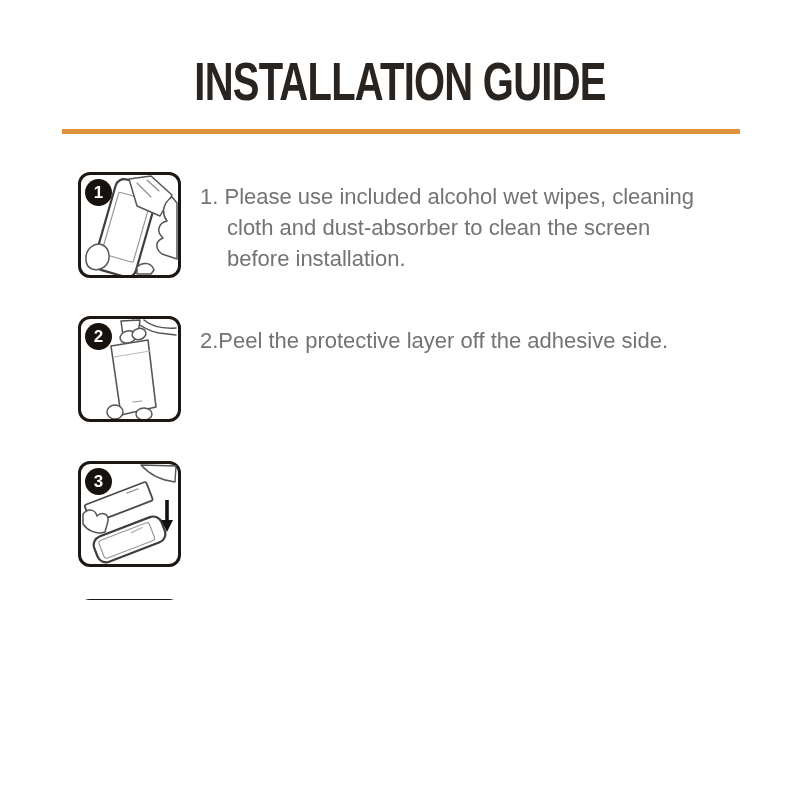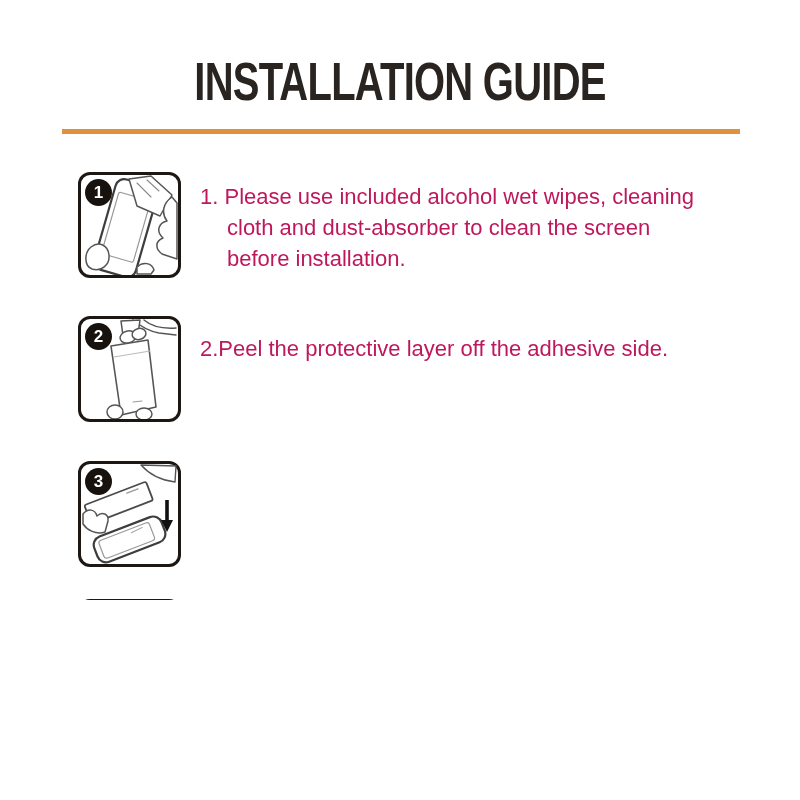--- a/index.html
+++ b/index.html
@@ -20,25 +20,25 @@
     position:absolute;left:78px;width:97px;height:100px;
     border:3px solid #1c1713;border-radius:12px;background:#fff;
   }
   .step-box svg{position:absolute;left:0;top:0;width:97px;height:100px;}
   .badge{
     position:absolute;left:4px;top:4px;width:27px;height:27px;border-radius:50%;
     background:#17120e;color:#ffffff;font-size:17px;font-weight:bold;
     display:flex;align-items:center;justify-content:center;z-index:2;
   }
   .step-text{
-    position:absolute;left:200px;font-size:22px;line-height:31px;color:#be185d;
+    position:absolute;left:200px;font-size:22px;line-height:31px;color:#737373;
     white-space:pre;padding-left:27px;text-indent:-27px;
   }
   #box1{top:172px;} #text1{top:181px;}
-  #box2{top:316px;} #text2{top:325px;margin-top:8px;}
+  #box2{top:316px;} #text2{top:325px;}
   #box3{top:461px;} #text3{top:463px;}
   #box4{top:599px;} #text4{top:610px;}
   .ln{fill:none;stroke:#555;stroke-width:1.5;stroke-linecap:round;stroke-linejoin:round;}
   .ph{fill:#fff;stroke:#3d3d3d;stroke-width:2.2;}
   .inner{fill:none;stroke:#999;stroke-width:1.2;}
   .wh{fill:#fff;stroke:#555;stroke-width:1.5;stroke-linejoin:round;}
 </style>
 </head>
 <body>
 

